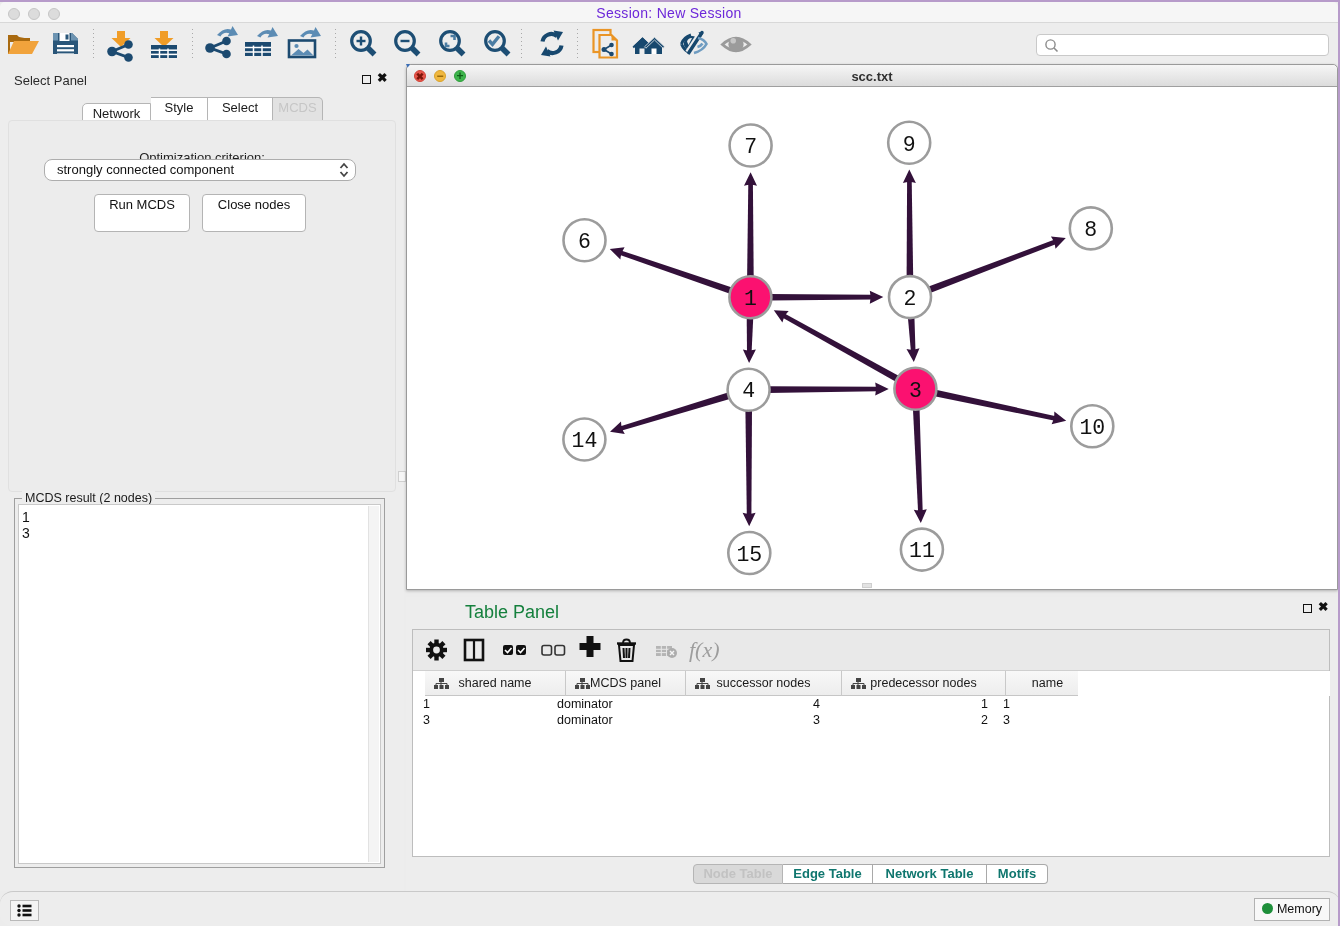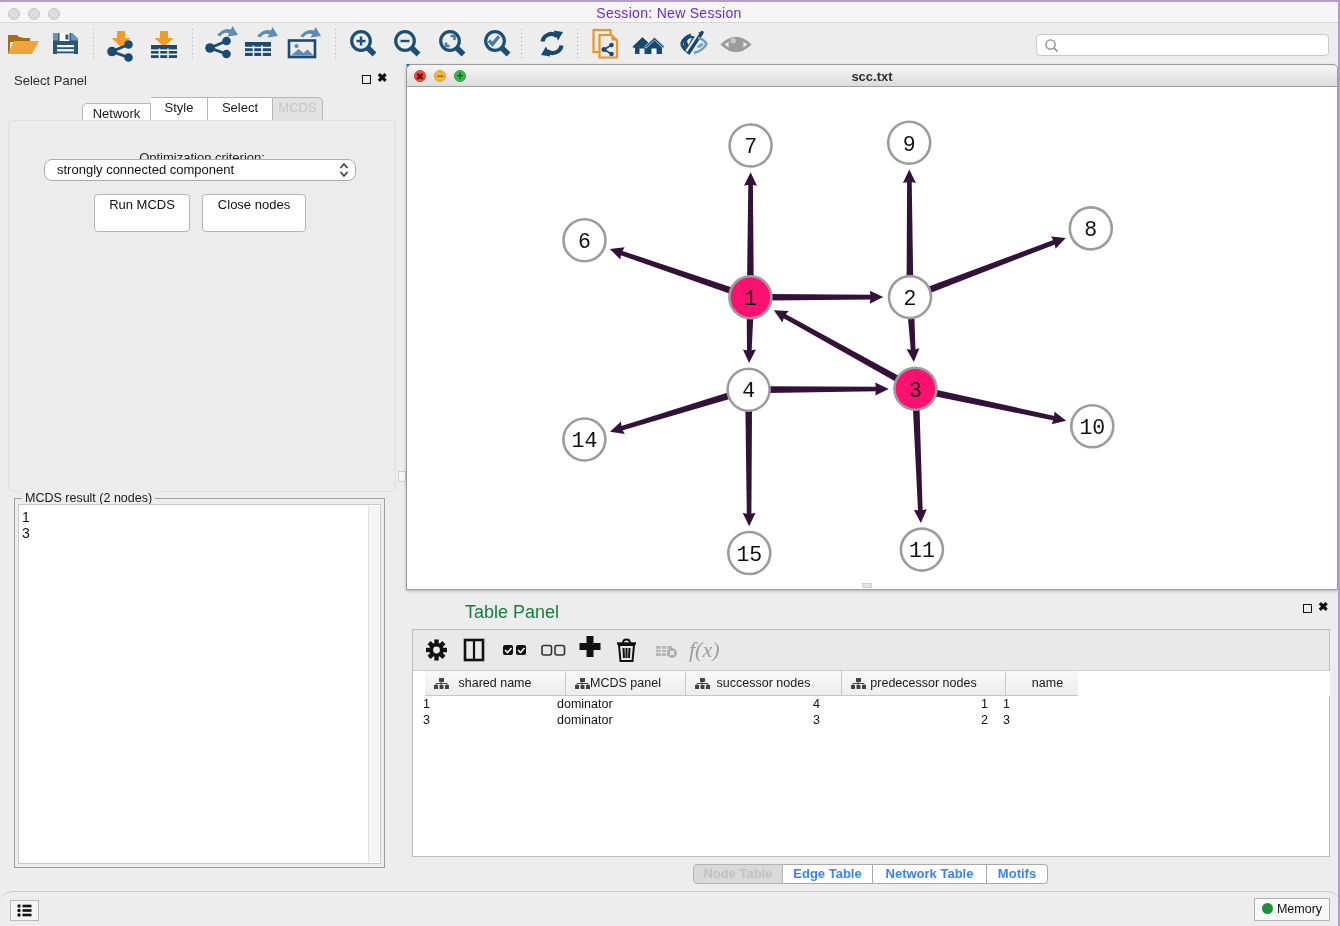--- a/index.html
+++ b/index.html
@@ -75,21 +75,21 @@
   #thead { position:absolute; left:12px; top:41px; width:665px; height:25px;
            background:linear-gradient(#f8f8f8,#ededed); border-bottom:1px solid #c6c6c6;
            border-right:1px solid #c9c9c9; }
   #theadrest { position:absolute; left:665px; top:41px; width:252px; height:25px; background:#fff; }
   .hcell { position:absolute; top:0; height:25px; border-right:1px solid #c9c9c9;
            font-size:12.5px; color:#1a1a1a; text-align:center; line-height:24px; }
   .trow { position:absolute; left:0; width:100%; height:16px; font-size:12.5px; color:#111; }
   .tcell { position:absolute; top:0; height:16px; line-height:16px; }
   
   #btabs { position:absolute; left:287px; top:267px; display:flex; }
-  .btab { font-size:13px; font-weight:700; color:#3b82f6; background:#fff;
+  .btab { font-size:13px; font-weight:700; color:#0f766e; background:#fff;
           border:1px solid #a9a9a9; border-left:none; padding:1px 0 2px; text-align:center; }
   .btab.first { border-left:1px solid #a9a9a9; border-radius:4px 0 0 4px; }
   .btab.last { border-radius:0 4px 4px 0; }
   .btab.sel { background:#d9d9d9; color:#c2c2c2; border-color:#b5b5b5; }
   
   #statusbar { left:0; top:891px; width:1340px; height:35px; background:#ededed;
                border-top:1px solid #c9c9c9;border-radius:13px; }
   #listbtn { position:absolute; left:10px; top:8px; width:29px; height:21px; background:#f4f4f4;
              border:1px solid #b9b9b9; }
   #membtn { position:absolute; left:1254px; top:6px; width:76px; height:23px; background:#f8f8f8;

